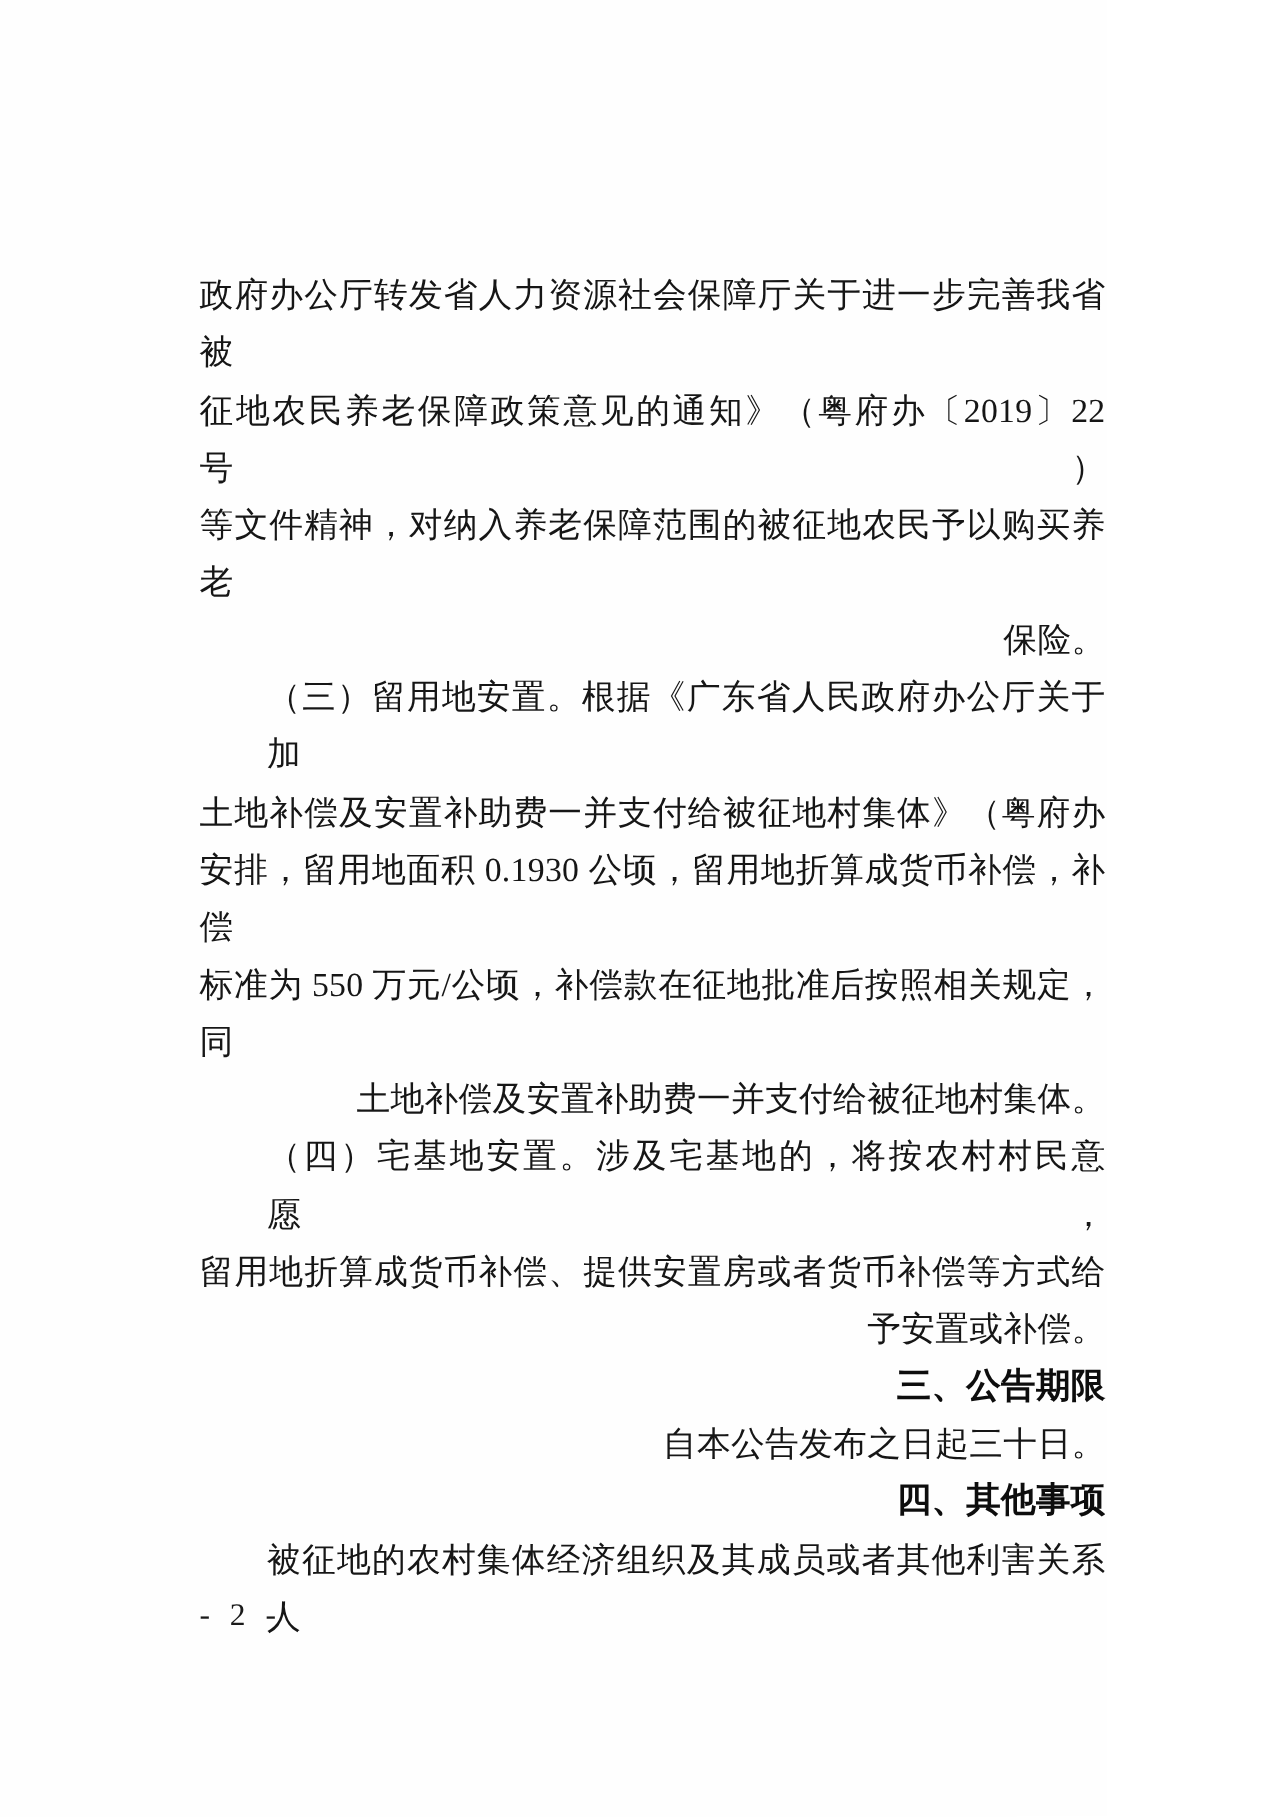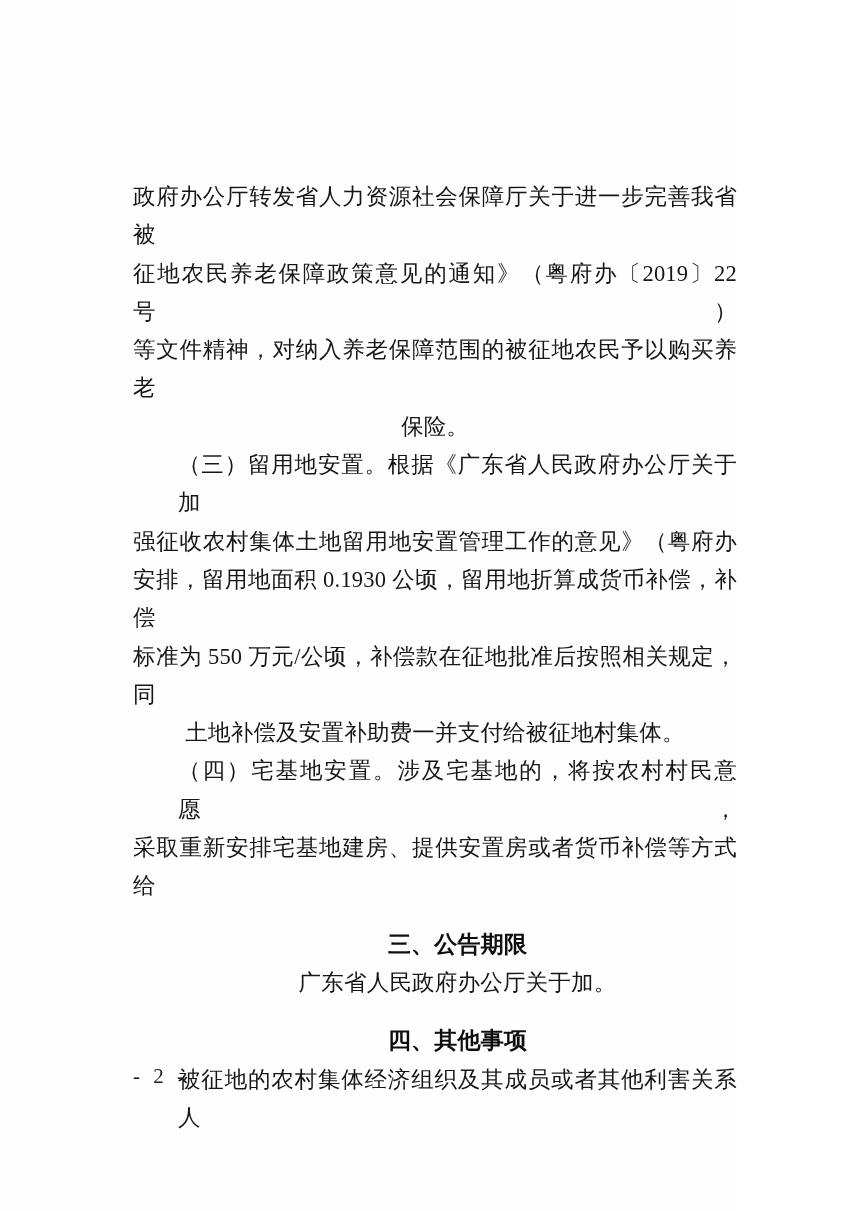--- a/index.html
+++ b/index.html
@@ -35,36 +35,35 @@
     position: absolute;
     left: 133px;
     top: 178px;
     width: 604px;
   }
   .line {
     font-size: 22.5px;
     line-height: 38.3px;
     color: #161616;
     letter-spacing: 0.2px;
-    text-align: center;
+    text-align: right;
   }
   .line.justify {
     text-align: justify;
     text-align-last: justify;
     text-justify: inter-ideograph;
   }
   .line.indent {
     padding-left: 45px;
   }
   .line.bold {
-    font-family: Liberation Serif, serif;
+    font-family: Liberation Mono, monospace;
     font-weight: bold;
     font-size: 23px;
     color: #0d0d0d;
-    margin-top: 20px;
   }
   .page-number {
     position: absolute;
     left: 133px;
     top: 1064px;
     font-size: 21px;
     color: #1a1a1a;
     letter-spacing: 4px;
     font-family: "Liberation Serif", "DejaVu Serif", serif;
   }
@@ -73,25 +72,26 @@
 <body>
 
 <div class="page">
   <div class="scan-speck"></div>
   <div class="text-block">
       <div class="line justify">政府办公厅转发省人力资源社会保障厅关于进一步完善我省被</div>
       <div class="line justify">征地农民养老保障政策意见的通知》（粤府办〔2019〕22 号）</div>
       <div class="line justify">等文件精神，对纳入养老保障范围的被征地农民予以购买养老</div>
       <div class="line">保险。</div>
       <div class="line indent justify">（三）留用地安置。根据《广东省人民政府办公厅关于加</div>
-      <div class="line justify">强征收农村集体土地留用地安置管理工作的意见》（粤府办</div>
+      <div class="line justify">土地补偿及安置补助费一并支付给被征地村集体》（粤府办</div>
       <div class="line justify">安排，留用地面积 0.1930 公顷，留用地折算成货币补偿，补偿</div>
       <div class="line justify">标准为 550 万元/公顷，补偿款在征地批准后按照相关规定，同</div>
       <div class="line">土地补偿及安置补助费一并支付给被征地村集体。</div>
       <div class="line indent justify">（四）宅基地安置。涉及宅基地的，将按农村村民意愿，</div>
-      <div class="line justify">采取重新安排宅基地建房、提供安置房或者货币补偿等方式给</div>
+      <div class="line justify">留用地折算成货币补偿、提供安置房或者货币补偿等方式给</div>
+      <div class="line">予安置或补偿。</div>
       <div class="line indent bold">三、公告期限</div>
-      <div class="line indent">广东省人民政府办公厅关于加。</div>
+      <div class="line indent">自本公告发布之日起三十日。</div>
       <div class="line indent bold">四、其他事项</div>
       <div class="line indent justify">被征地的农村集体经济组织及其成员或者其他利害关系人</div>
     </div>
   <div class="page-number">- 2 -</div>
 </div>
 
 </body></html>

